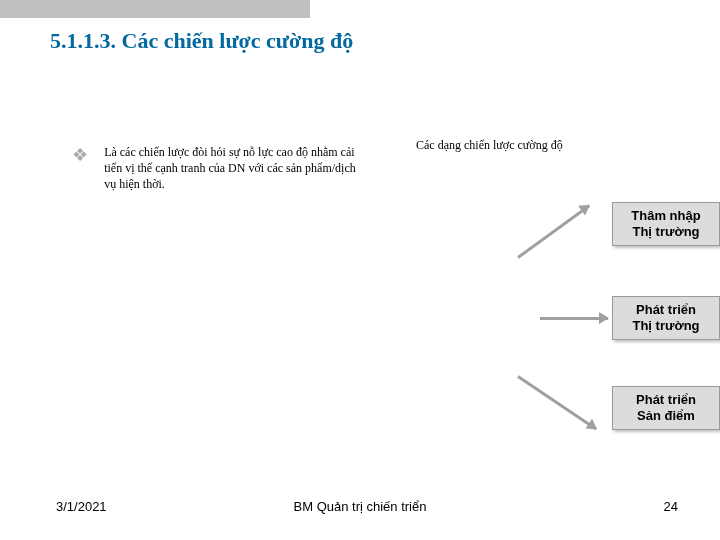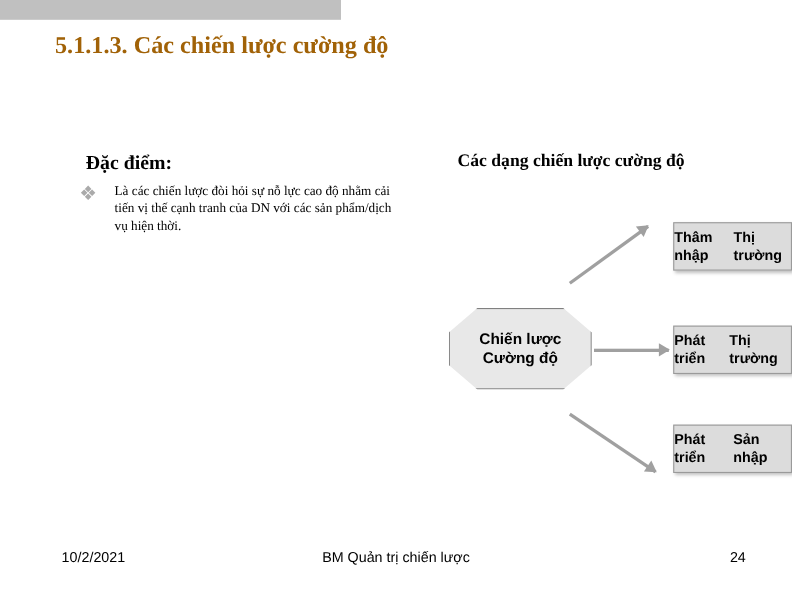--- a/index.html
+++ b/index.html
@@ -16,21 +16,21 @@
     width: 310px;
     height: 18px;
     background: #c0c0c0;
   }
   .heading {
     position: absolute;
     top: 28px;
     left: 50px;
     font-size: 22px;
     font-weight: bold;
-    color: #a16207;
+    color: #0369a1;
   }
   .left-col {
     position: absolute;
     top: 138px;
     left: 78px;
     width: 280px;
   }
   .dd-title {
     font-size: 18px;
     font-weight: bold;
@@ -50,22 +50,22 @@
     left: -6px;
   }
   .bullet-text {
     font-size: 12px;
     line-height: 1.35;
   }
   .right-title {
     position: absolute;
     top: 138px;
     left: 416px;
-    font-size: 16px;
-    font-weight: bold;
+    font-size: 12px;
+    font-weight: normal;
   }
   
   .diagram {
     position: absolute;
     top: 188px;
     right: 0;
     width: 330px;
     height: 250px;
   }
   .octagon-wrap {
@@ -92,21 +92,21 @@
     box-shadow: 2px 2px 3px rgba(0,0,0,0.3);
   }
   .outbox {
     position: absolute;
     right: 0;
     width: 108px;
     height: 44px;
     background: #dcdcdc;
     border: 1px solid #9a9a9a;
     display: flex;
-    flex-direction: row;
+    flex-direction: column;
     align-items: center;
     justify-content: center;
     font-family: Arial, sans-serif;
     font-size: 13px;
     font-weight: bold;
     line-height: 1.2;
     box-shadow: 2px 2px 3px rgba(0,0,0,0.25);
   }
   .outbox.b1 { top: 14px; }
   .outbox.b2 { top: 108px; }
@@ -171,51 +171,44 @@
   }
 </style>
 </head>
 <body>
 
 <div class="topbar"></div>
 
 <div class="heading">5.1.1.3. Các chiến lược cường độ</div>
 
 <div class="left-col">
-  <div class="dd-title">Đặc điểm:</div>
   <div class="bullet-row">
     <span class="bullet-glyph">❖</span>
     <span class="bullet-text">Là các chiến lược đòi hỏi sự nỗ lực cao độ nhằm cải tiến vị thế cạnh tranh của DN với các sản phẩm/dịch vụ hiện thời.</span>
   </div>
 </div>
 
 <div class="right-title">Các dạng chiến lược cường độ</div>
 
 <div class="diagram">
 
-  <div class="octagon-wrap">
-    <div class="octagon">
-      <div>Chiến lược</div>
-      <div>Cường độ</div>
-    </div>
-  </div>
 
   <div class="arrow a1"></div>
   <div class="arrow a2"></div>
   <div class="arrow a3"></div>
 
   <div class="outbox b1">
     <div>Thâm nhập</div>
     <div>Thị trường</div>
   </div>
   <div class="outbox b2">
     <div>Phát triển</div>
     <div>Thị trường</div>
   </div>
   <div class="outbox b3">
     <div>Phát triển</div>
-    <div>Sản nhập</div>
+    <div>Sản điểm</div>
   </div>
 </div>
 
-<div class="footer-date">10/2/2021</div>
-<div class="footer-center">BM Quản trị chiến lược</div>
+<div class="footer-date">3/1/2021</div>
+<div class="footer-center">BM Quản trị chiến triển</div>
 <div class="footer-page">24</div>
 
 </body></html>

